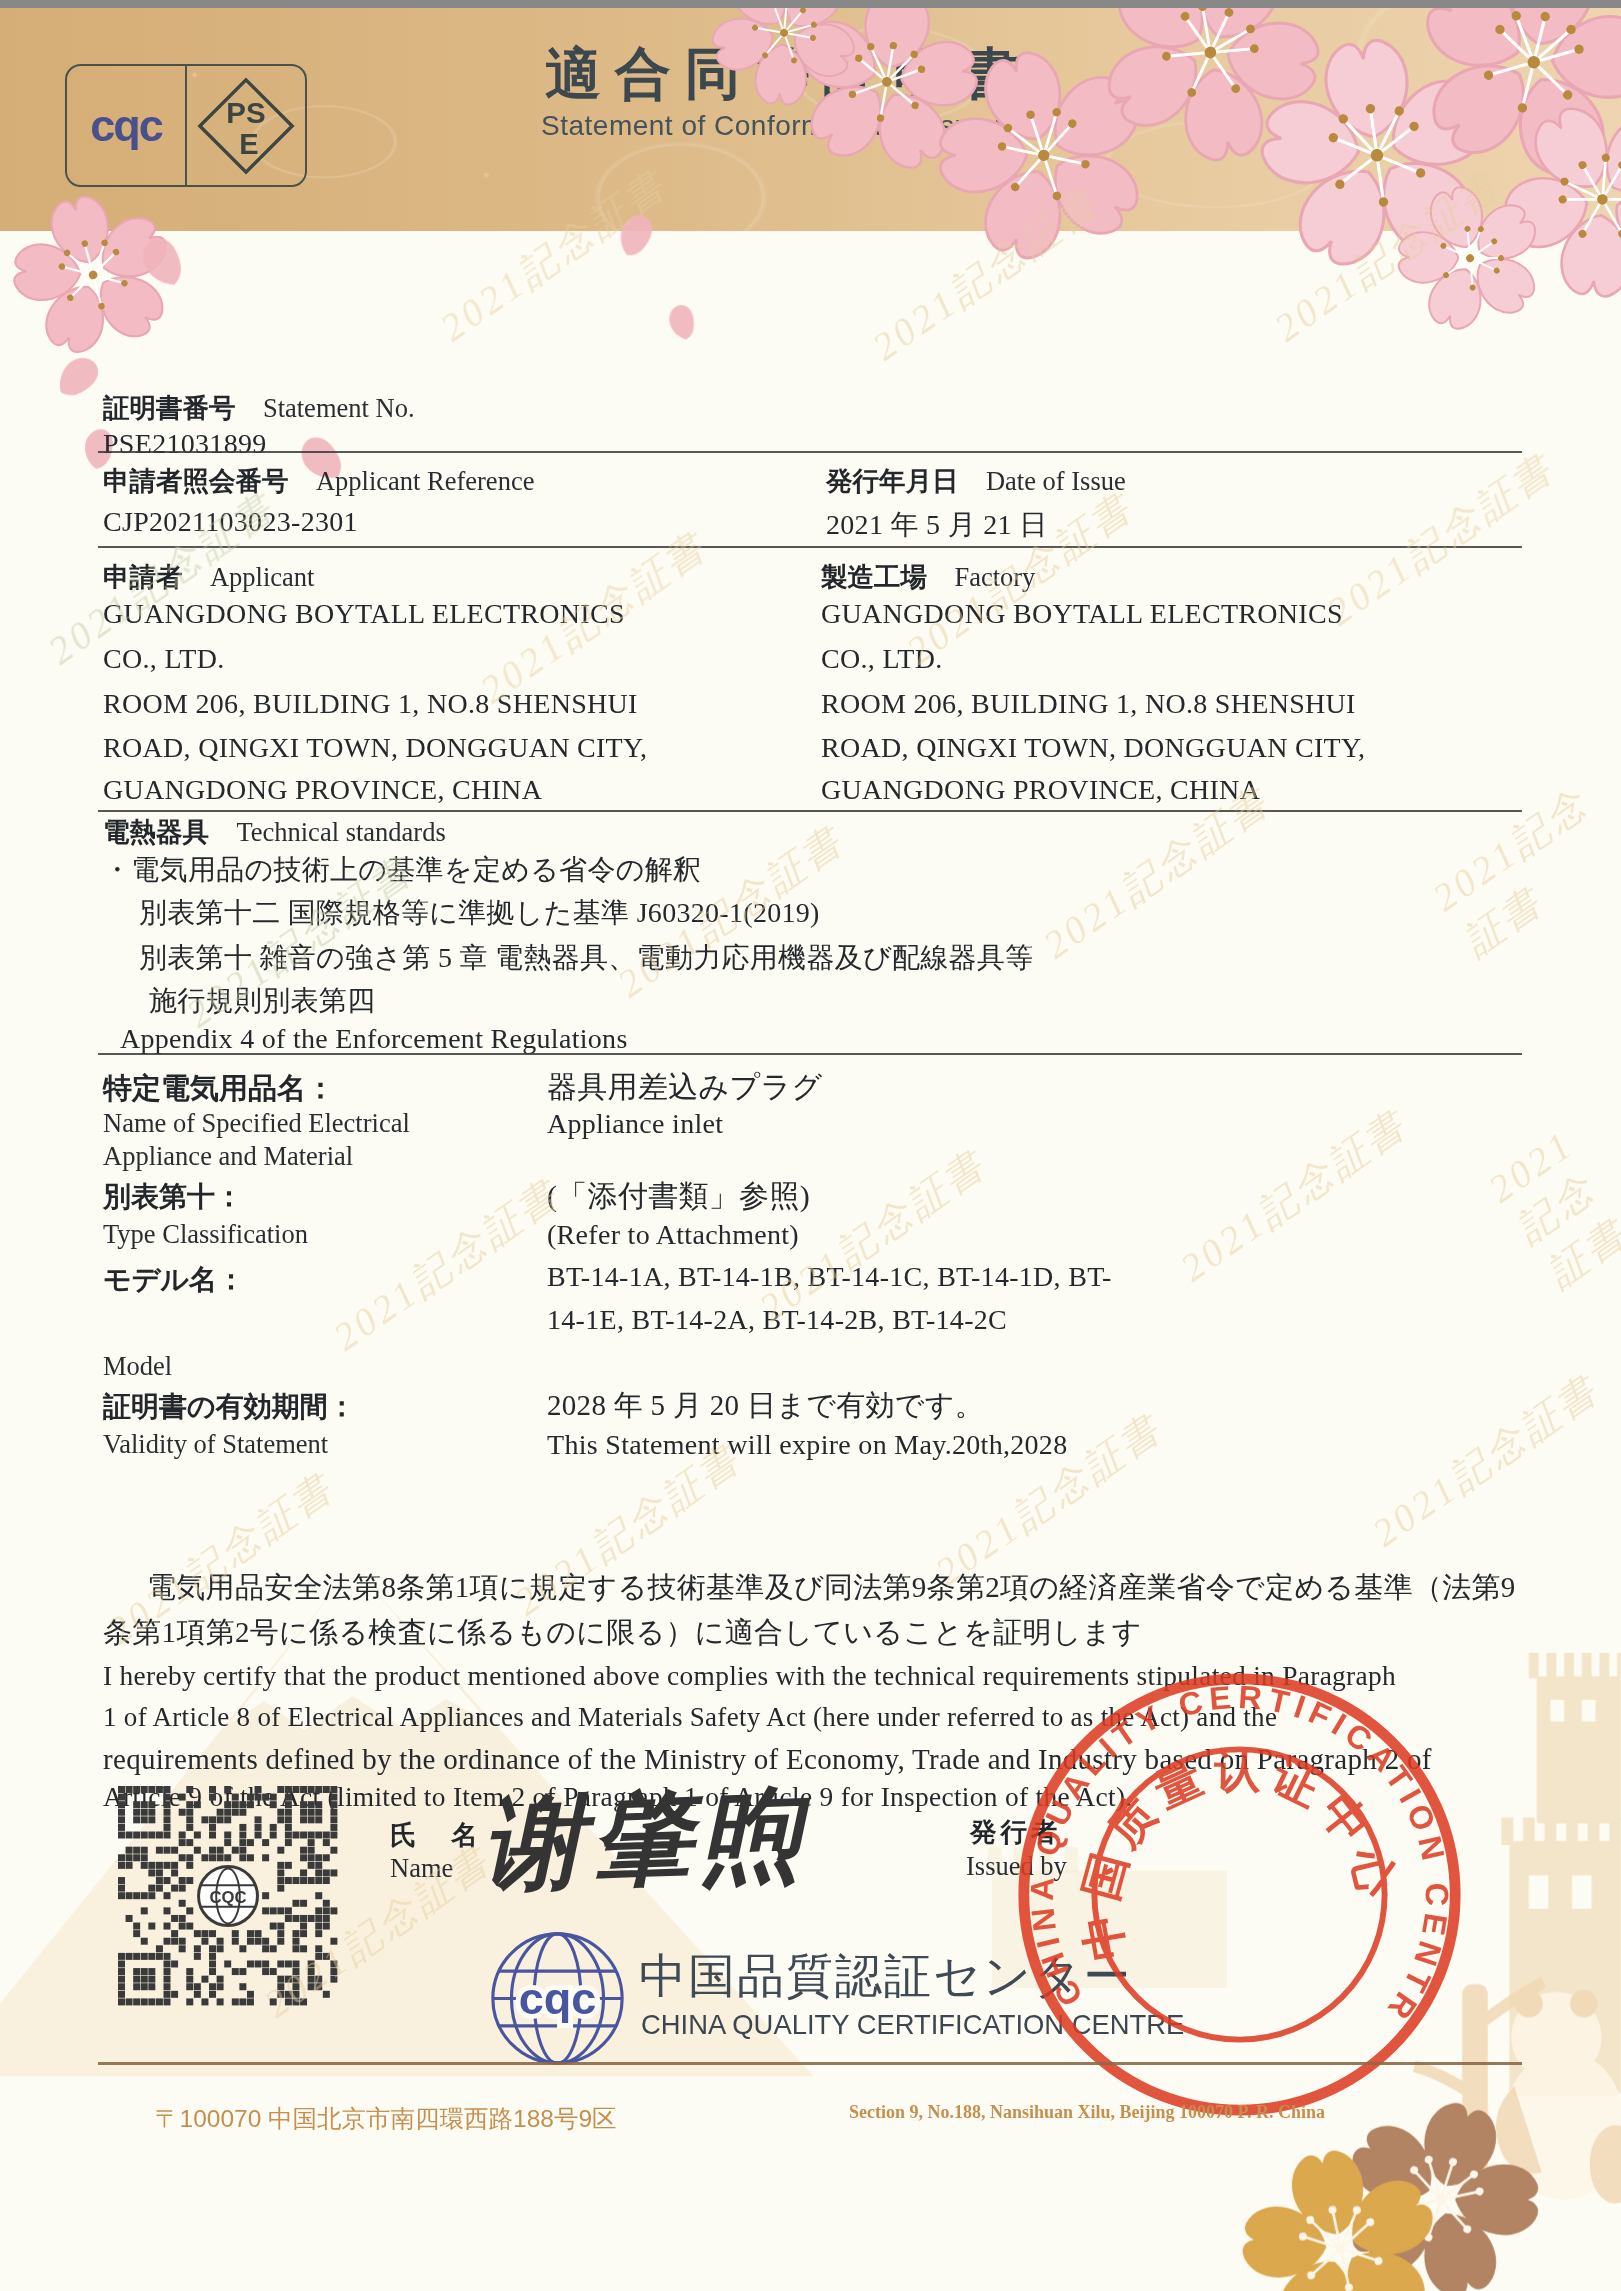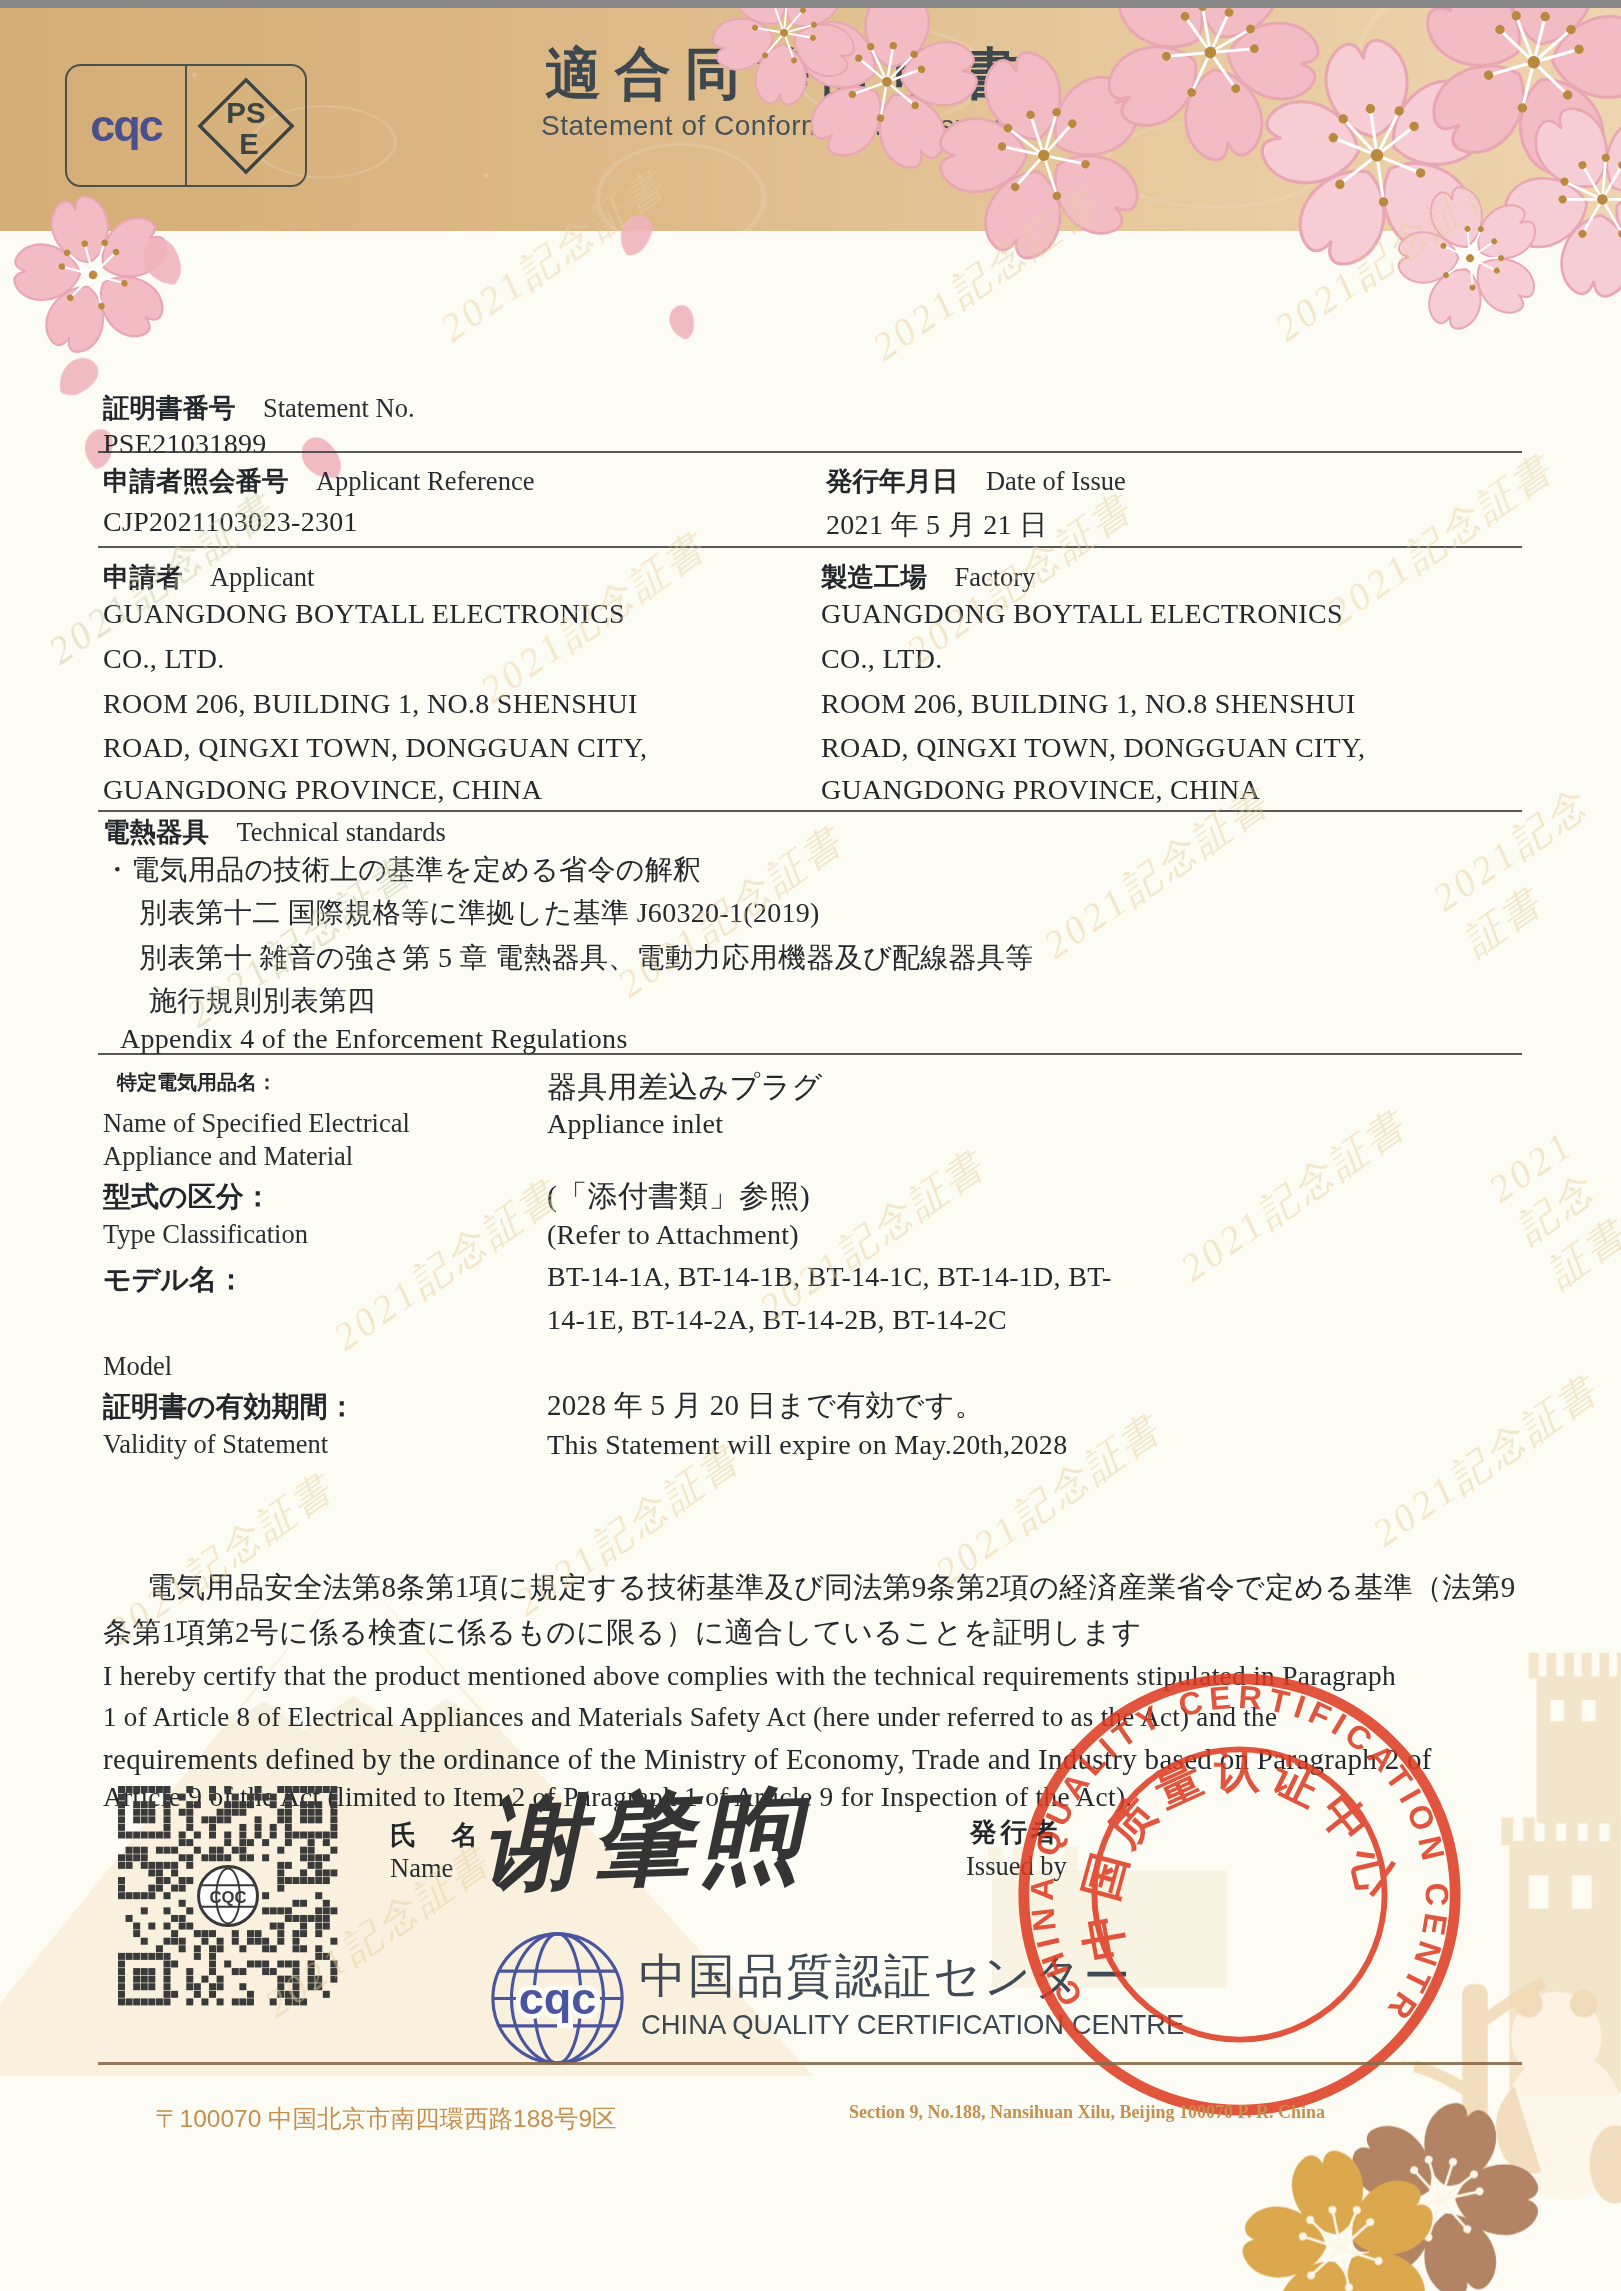--- a/index.html
+++ b/index.html
@@ -233,27 +233,27 @@
   </div>
   <div class="abs val" style="left:103px;top:843px">
     <span>・</span><span>電気用品の技術上の基準を定める省令の解釈</span>
   </div>
   <div class="abs val" style="left:139px;top:886px">別表第十二 国際規格等に準拠した基準 J60320-1(2019)</div>
   <div class="abs val" style="left:139px;top:931px">別表第十 雑音の強さ第 5 章 電熱器具、電動力応用機器及び配線器具等</div>
   <div class="abs val" style="left:149px;top:974px">施行規則別表第四</div>
   <div class="abs val" style="left:120px;top:1015px">Appendix 4 of the Enforcement Regulations</div>
   <div class="hline" style="top:1045px"></div>
 
-  <div class="abs jl" style="left:117px;top:1061px;font-size:20px">特定電気用品名：</div>
+  <div class="abs jl" style="left:103px;top:1061px;font-size:29px">特定電気用品名：</div>
   <div class="abs val" style="left:547px;top:1059px;font-size:30px">器具用差込みプラグ</div>
   <div class="abs el" style="left:103px;top:1100px">Name of Specified Electrical</div>
   <div class="abs val" style="left:547px;top:1100px">Appliance inlet</div>
   <div class="abs el" style="left:103px;top:1133px">Appliance and Material</div>
 
-  <div class="abs jl" style="left:103px;top:1170px;font-size:28px">型式の区分：</div>
+  <div class="abs jl" style="left:103px;top:1170px;font-size:28px">別表第十：</div>
   <div class="abs val" style="left:547px;top:1168px;font-size:30px">(「添付書類」参照)</div>
   <div class="abs el" style="left:103px;top:1211px">Type Classification</div>
   <div class="abs val" style="left:547px;top:1211px">(Refer to Attachment)</div>
 
   <div class="abs jl" style="left:103px;top:1253px;font-size:28px">モデル名：</div>
   <div class="abs val" style="left:547px;top:1253px">BT-14-1A, BT-14-1B, BT-14-1C, BT-14-1D, BT-</div>
   <div class="abs val" style="left:547px;top:1296px">14-1E, BT-14-2A, BT-14-2B, BT-14-2C</div>
   <div class="abs el" style="left:103px;top:1343px">Model</div>
 
   <div class="abs jl" style="left:103px;top:1380px;font-size:28px">証明書の有効期間：</div>

